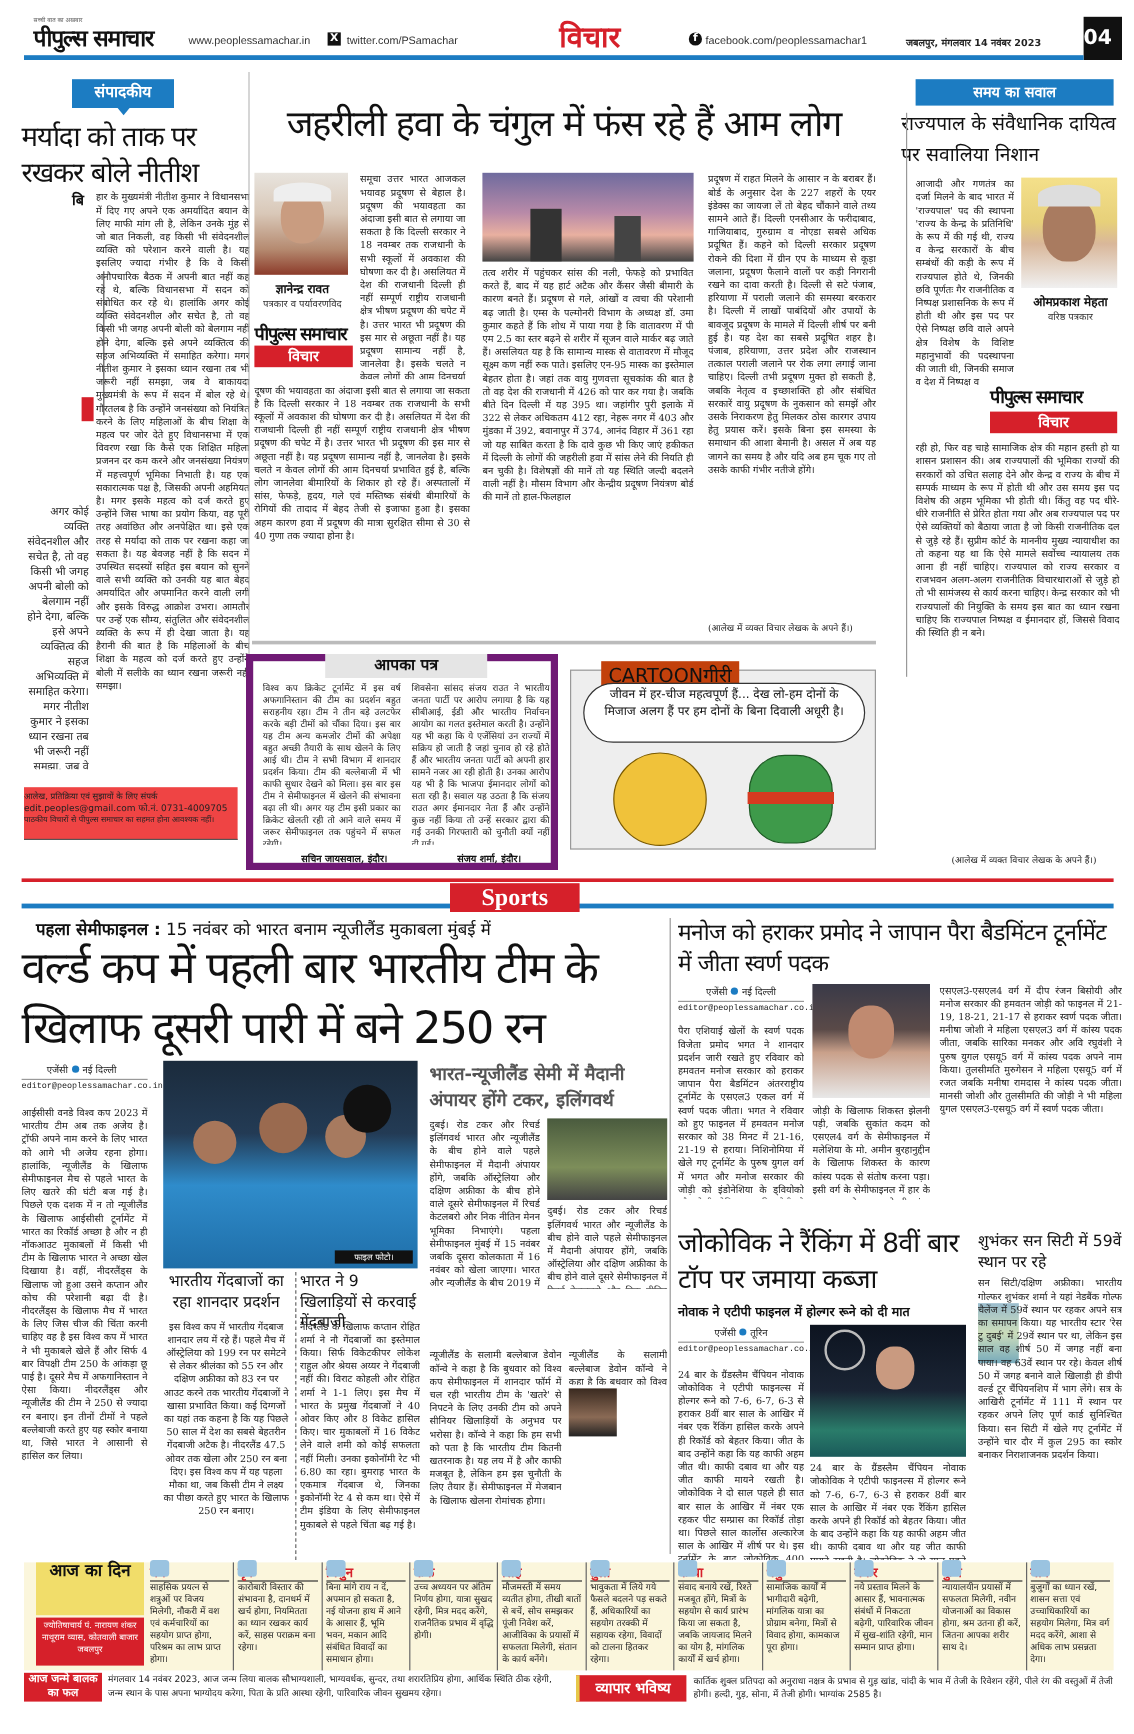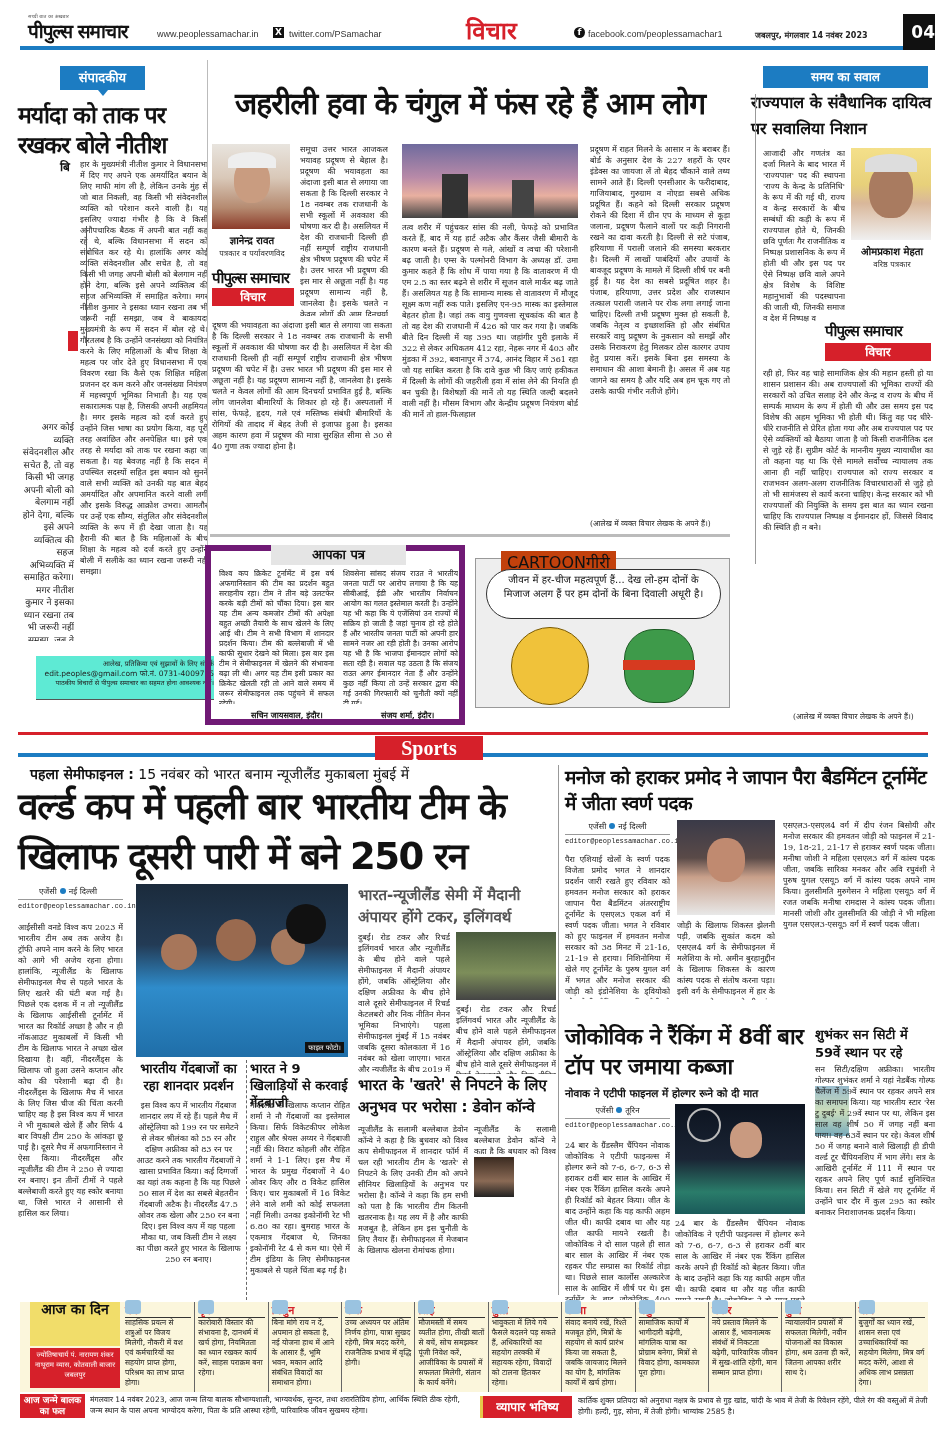--- a/index.html
+++ b/index.html
@@ -5,24 +5,24 @@
 *{box-sizing:border-box;margin:0;padding:0}
 body{width:945px;height:1445px;background:#fff;font-family:"DejaVu Sans",sans-serif;color:#111;position:relative;overflow:hidden}
 .abs{position:absolute}
 .serif{font-family:"DejaVu Serif",serif}
 .body-text{font-family:"DejaVu Serif",serif;font-size:8px;line-height:11px;text-align:justify;color:#222}
 
 #masthead{left:0;top:0;width:945px;height:52px}
 .logo{font-family:"DejaVu Sans",sans-serif;font-weight:bold;font-size:19px;color:#111;letter-spacing:-1px}
 .mast-link{font-size:9px;color:#333;font-family:"Liberation Sans",sans-serif}
 .mast-section{font-size:24px;font-weight:bold;color:#d6202a}
-.page-no{background:#111;color:#fff;font-weight:bold;font-size:17px;text-align:right;line-height:36px}
+.page-no{background:#111;color:#fff;font-weight:bold;font-size:17px;text-align:left;line-height:36px}
 .blueline{background:#1c7cc2}
 
-.h-big{font-weight:bold;color:#111;letter-spacing:-1px}
+.h-big{font-weight:normal;color:#111;letter-spacing:-1px}
 .tag-box{background:#1c7cc2;color:#fff;font-weight:bold;text-align:center}
 .red-box{background:#d6202a;color:#fff;font-weight:bold;text-align:center}
 .photo{background:#ccc;overflow:hidden}
 .caption-name{font-size:10px;font-weight:bold;text-align:center;color:#111}
 .caption-role{font-size:8px;text-align:center;color:#333}
 .vrule{border-left:1px solid #555}
 .dateline{font-size:8px;text-align:center;color:#222}
 .dot{display:inline-block;width:6px;height:6px;border-radius:50%;background:#1c7cc2;margin:0 3px}
 .email{font-size:7px;font-family:"Liberation Mono",monospace;color:#222;text-align:center;border-top:1px solid #999;padding-top:2px}
 .pull{font-family:"DejaVu Serif",serif;font-size:9px;line-height:12.5px;text-align:right;color:#222}
@@ -51,21 +51,21 @@
 
 <div class="abs" style="left:18px;top:56px;width:190px;height:670px">
   <div class="abs tag-box" style="left:42px;top:10px;width:85px;height:24px;font-size:13px;line-height:24px">संपादकीय</div>
   <div class="abs" style="left:80px;top:34px;width:0;height:0;border-left:5px solid transparent;border-right:5px solid transparent;border-top:6px solid #1c7cc2"></div>
   <div class="abs h-big" style="left:0;top:44px;width:190px;font-size:23px;line-height:30px">मर्यादा को ताक पर रखकर बोले नीतीश</div>
   <div class="abs serif" style="left:42px;top:102px;font-size:12px;font-weight:bold">बि</div>
   <div class="abs body-text" style="left:62px;top:103px;width:128px;height:510px;overflow:hidden">हार के मुख्यमंत्री नीतीश कुमार ने विधानसभा में दिए गए अपने एक अमर्यादित बयान के लिए माफी मांग ली है, लेकिन उनके मुंह से जो बात निकली, वह किसी भी संवेदनशील व्यक्ति को परेशान करने वाली है। यह इसलिए ज्यादा गंभीर है कि वे किसी अनौपचारिक बैठक में अपनी बात नहीं कह रहे थे, बल्कि विधानसभा में सदन को संबोधित कर रहे थे। हालांकि अगर कोई व्यक्ति संवेदनशील और सचेत है, तो वह किसी भी जगह अपनी बोली को बेलगाम नहीं होने देगा, बल्कि इसे अपने व्यक्तित्व की सहज अभिव्यक्ति में समाहित करेगा। मगर नीतीश कुमार ने इसका ध्यान रखना तब भी जरूरी नहीं समझा, जब वे बाकायदा मुख्यमंत्री के रूप में सदन में बोल रहे थे। गौरतलब है कि उन्होंने जनसंख्या को नियंत्रित करने के लिए महिलाओं के बीच शिक्षा के महत्व पर जोर देते हुए विधानसभा में एक विवरण रखा कि कैसे एक शिक्षित महिला प्रजनन दर कम करने और जनसंख्या नियंत्रण में महत्त्वपूर्ण भूमिका निभाती है। यह एक सकारात्मक पक्ष है, जिसकी अपनी अहमियत है। मगर इसके महत्व को दर्ज करते हुए उन्होंने जिस भाषा का प्रयोग किया, वह पूरी तरह अवांछित और अनपेक्षित था। इसे एक तरह से मर्यादा को ताक पर रखना कहा जा सकता है। यह बेवजह नहीं है कि सदन में उपस्थित सदस्यों सहित इस बयान को सुनने वाले सभी व्यक्ति को उनकी यह बात बेहद अमर्यादित और अपमानित करने वाली लगी और इसके विरुद्ध आक्रोश उभरा। आमतौर पर उन्हें एक सौम्य, संतुलित और संवेदनशील व्यक्ति के रूप में ही देखा जाता है। यह हैरानी की बात है कि महिलाओं के बीच शिक्षा के महत्व को दर्ज करते हुए उन्होंने बोली में सलीके का ध्यान रखना जरूरी नहीं समझा।</div>
   <div class="abs" style="left:50px;top:275px;width:10px;height:20px;background:#d6202a"></div>
   <div class="abs vrule" style="left:68px;top:170px;height:120px"></div>
   <div class="abs pull" style="left:4px;top:365px;width:52px;height:220px;overflow:hidden">अगर कोई व्यक्ति संवेदनशील और सचेत है, तो वह किसी भी जगह अपनी बोली को बेलगाम नहीं होने देगा, बल्कि इसे अपने व्यक्तित्व की सहज अभिव्यक्ति में समाहित करेगा। मगर नीतीश कुमार ने इसका ध्यान रखना तब भी जरूरी नहीं समझा, जब वे बाकायदा मुख्यमंत्री के रूप में सदन में बोल रहे थे।</div>
-  <div class="abs" style="left:18px;top:600px;width:178px;height:44px;background:#5eead4;border-bottom:1px solid #555;text-align:right;padding-top:3px">
+  <div class="abs" style="left:2px;top:600px;width:178px;height:44px;background:#ef4444;border-bottom:1px solid #555;text-align:left;padding-top:3px">
     <div style="font-size:7px;color:#222">आलेख, प्रतिक्रिया एवं सुझावों के लिए संपर्क</div>
     <div style="font-size:7.5px;color:#222">edit.peoples@gmail.com फो.नं. 0731-4009705</div>
     <div style="font-size:6.5px;color:#222">पाठकीय विचारों से पीपुल्स समाचार का सहमत होना आवश्यक नहीं।</div>
   </div>
 </div>
 <div class="abs vrule" style="left:207px;top:60px;height:540px;border-color:#bbb"></div>
 
 <div class="abs" style="left:210px;top:60px;width:520px;height:480px">
   <div class="abs h-big" style="left:0;top:24px;width:520px;text-align:center;font-size:30px;line-height:40px;white-space:nowrap">जहरीली हवा के चंगुल में फंस रहे हैं आम लोग</div>
 
@@ -136,34 +136,33 @@
   <div class="abs h-big" style="left:0;top:20px;width:540px;font-size:37px;line-height:50px;letter-spacing:-1.5px">वर्ल्ड कप में पहली बार भारतीय टीम के खिलाफ दूसरी पारी में बने 250 रन</div>
   <div class="abs dateline" style="left:0;top:123px;width:100px"><span>एजेंसी</span><span class="dot"></span><span>नई दिल्ली</span></div>
   <div class="abs email" style="left:0;top:137px;width:105px">editor@peoplessamachar.co.in</div>
   <div class="abs body-text" style="left:0;top:160px;width:105px;height:375px;overflow:hidden">आईसीसी वनडे विश्व कप 2023 में भारतीय टीम अब तक अजेय है। ट्रॉफी अपने नाम करने के लिए भारत को आगे भी अजेय रहना होगा। हालांकि, न्यूजीलैंड के खिलाफ सेमीफाइनल मैच से पहले भारत के लिए खतरे की घंटी बज गई है। पिछले एक दशक में न तो न्यूजीलैंड के खिलाफ आईसीसी टूर्नामेंट में भारत का रिकॉर्ड अच्छा है और न ही नॉकआउट मुकाबलों में किसी भी टीम के खिलाफ भारत ने अच्छा खेल दिखाया है। वहीं, नीदरलैंड्स के खिलाफ जो हुआ उसने कप्तान और कोच की परेशानी बढ़ा दी है। नीदरलैंड्स के खिलाफ मैच में भारत के लिए जिस चीज की चिंता करनी चाहिए वह है इस विश्व कप में भारत ने भी मुकाबले खेले हैं और सिर्फ 4 बार विपक्षी टीम 250 के आंकड़ा छू पाई है। दूसरे मैच में अफगानिस्तान ने ऐसा किया। नीदरलैंड्स और न्यूजीलैंड की टीम ने 250 से ज्यादा रन बनाए। इन तीनों टीमों ने पहले बल्लेबाजी करते हुए यह स्कोर बनाया था, जिसे भारत ने आसानी से हासिल कर लिया।</div>
 
   <div class="abs photo" style="left:118px;top:122px;width:212px;height:173px;background:linear-gradient(180deg,#1b2b3c 0%,#233b55 35%,#2f8ccb 60%,#1f6ea8 100%)">
     <div style="position:absolute;left:25px;top:50px;width:36px;height:36px;border-radius:50%;background:#a7765a"></div>
     <div style="position:absolute;left:80px;top:35px;width:40px;height:42px;border-radius:50%;background:#9a6a4f"></div>
     <div style="position:absolute;left:135px;top:45px;width:34px;height:36px;border-radius:50%;background:#a77a5f"></div>
     <div style="position:absolute;left:150px;top:20px;width:40px;height:40px;border-radius:50%;background:#111"></div>
-    <div style="position:absolute;right:4px;bottom:4px;background:#111;color:#fff;font-size:7px;padding:1px 3px">फाइल फोटो।</div>
+    <div style="position:absolute;right:4px;bottom:4px;background:#111;color:#fff;font-size:7px;padding:1px 16px">फाइल फोटो।</div>
   </div>
   <div class="abs h-big" style="left:118px;top:298px;width:105px;font-size:13px;line-height:17px;letter-spacing:0;text-align:center">भारतीय गेंदबाजों का रहा शानदार प्रदर्शन</div>
   <div class="abs body-text" style="left:118px;top:338px;width:105px;height:200px;overflow:hidden;text-align:center">इस विश्व कप में भारतीय गेंदबाज शानदार लय में रहे हैं। पहले मैच में ऑस्ट्रेलिया को 199 रन पर समेटने से लेकर श्रीलंका को 55 रन और दक्षिण अफ्रीका को 83 रन पर आउट करने तक भारतीय गेंदबाजों ने खासा प्रभावित किया। कई दिग्गजों का यहां तक कहना है कि यह पिछले 50 साल में देश का सबसे बेहतरीन गेंदबाजी अटैक है। नीदरलैंड 47.5 ओवर तक खेला और 250 रन बना दिए। इस विश्व कप में यह पहला मौका था, जब किसी टीम ने लक्ष्य का पीछा करते हुए भारत के खिलाफ 250 रन बनाए।</div>
   <div class="abs" style="left:228px;top:298px;height:240px;border-left:1px dashed #666"></div>
   <div class="abs h-big" style="left:232px;top:298px;width:100px;font-size:13px;line-height:17px;letter-spacing:0">भारत ने 9 खिलाड़ियों से करवाई गेंदबाजी</div>
   <div class="abs body-text" style="left:232px;top:338px;width:100px;height:200px;overflow:hidden">नीदरलैंड के खिलाफ कप्तान रोहित शर्मा ने नौ गेंदबाजों का इस्तेमाल किया। सिर्फ विकेटकीपर लोकेश राहुल और श्रेयस अय्यर ने गेंदबाजी नहीं की। विराट कोहली और रोहित शर्मा ने 1-1 लिए। इस मैच में भारत के प्रमुख गेंदबाजों ने 40 ओवर किए और 8 विकेट हासिल किए। चार मुकाबलों में 16 विकेट लेने वाले शमी को कोई सफलता नहीं मिली। उनका इकोनॉमी रेट भी 6.80 का रहा। बुमराह भारत के एकमात्र गेंदबाज थे, जिनका इकोनॉमी रेट 4 से कम था। ऐसे में टीम इंडिया के लिए सेमीफाइनल मुकाबले से पहले चिंता बढ़ गई है।</div>
 
   <div class="abs" style="left:340px;top:122px;width:200px;font-size:15px;line-height:22px;color:#555;font-weight:bold">भारत-न्यूजीलैंड सेमी में मैदानी अंपायर होंगे टकर, इलिंगवर्थ</div>
   <div class="abs body-text" style="left:340px;top:170px;width:92px;height:140px;overflow:hidden">दुबई। रोड टकर और रिचर्ड इलिंगवर्थ भारत और न्यूजीलैंड के बीच होने वाले पहले सेमीफाइनल में मैदानी अंपायर होंगे, जबकि ऑस्ट्रेलिया और दक्षिण अफ्रीका के बीच होने वाले दूसरे सेमीफाइनल में रिचर्ड केटलबरो और निक नीतिन मेनन भूमिका निभाएंगे। पहला सेमीफाइनल मुंबई में 15 नवंबर जबकि दूसरा कोलकाता में 16 नवंबर को खेला जाएगा। भारत और न्यूजीलैंड के बीच 2019 में हुए विश्व कप सेमीफाइनल में भी इलिंगवर्थ मैदानी अंपायर थे। मैदानी अंपायर थे। ओल्ड ट्रैफर्ड में मौसम से प्रभावित यह मुकाबला दो दिन चला था और इसे न्यूजीलैंड ने 18 रन से जीता था। इस मैच में जोएल विल्सन तीसरे अंपायर, क्रिस गैफनी चौथे अंपायर और एंडी पाइक्रॉफ्ट मैच रैफरी की भूमिका निभाएंगे।</div>
   <div class="abs photo" style="left:438px;top:170px;width:100px;height:68px;background:linear-gradient(180deg,#4a5b3e 0%,#7d8e5a 60%,#444 100%)"></div>
   <div class="abs body-text" style="left:438px;top:242px;width:100px;height:70px;overflow:hidden">दुबई। रोड टकर और रिचर्ड इलिंगवर्थ भारत और न्यूजीलैंड के बीच होने वाले पहले सेमीफाइनल में मैदानी अंपायर होंगे, जबकि ऑस्ट्रेलिया और दक्षिण अफ्रीका के बीच होने वाले दूसरे सेमीफाइनल में रिचर्ड केटलबरो और निक नीतिन मेनन भूमिका निभाएंगे। पहला सेमीफाइनल मुंबई में 15 नवंबर जबकि दूसरा कोलकाता में 16 नवंबर को खेला जाएगा। भारत और न्यूजीलैंड के बीच 2019 में हुए विश्व कप सेमीफाइनल में भी इलिंगवर्थ मैदानी अंपायर थे। मैदानी अंपायर थे। ओल्ड ट्रैफर्ड में मौसम से प्रभावित यह मुकाबला दो दिन चला था और इसे न्यूजीलैंड ने 18 रन से जीता था। इस मैच में जोएल विल्सन तीसरे अंपायर, क्रिस गैफनी चौथे अंपायर और एंडी पाइक्रॉफ्ट मैच रैफरी की भूमिका निभाएंगे।</div>
 
-  <div class="abs h-big" style="left:340px;top:312px;width:200px;font-size:15px;line-height:22px;letter-spacing:0">भारत के 'खतरे' से निपटने के लिए अनुभव पर भरोसा : डेवोन कॉन्वे</div>
   <div class="abs body-text" style="left:340px;top:362px;width:110px;height:170px;overflow:hidden">न्यूजीलैंड के सलामी बल्लेबाज डेवोन कॉन्वे ने कहा है कि बुधवार को विश्व कप सेमीफाइनल में शानदार फॉर्म में चल रही भारतीय टीम के 'खतरे' से निपटने के लिए उनकी टीम को अपने सीनियर खिलाड़ियों के अनुभव पर भरोसा है। कॉन्वे ने कहा कि हम सभी को पता है कि भारतीय टीम कितनी खतरनाक है। यह लय में है और काफी मजबूत है, लेकिन हम इस चुनौती के लिए तैयार हैं। सेमीफाइनल में मेजबान के खिलाफ खेलना रोमांचक होगा।</div>
   <div class="abs photo" style="left:456px;top:395px;width:40px;height:40px;background:linear-gradient(180deg,#3a2a20 0%,#8a6a55 60%,#222 100%)"></div>
   <div class="abs body-text" style="left:456px;top:362px;width:82px;height:30px;overflow:hidden">न्यूजीलैंड के सलामी बल्लेबाज डेवोन कॉन्वे ने कहा है कि बुधवार को विश्व कप सेमीफाइनल में शानदार फॉर्म में चल रही भारतीय टीम के 'खतरे' से निपटने के लिए उनकी टीम को अपने सीनियर खिलाड़ियों के अनुभव पर भरोसा है। कॉन्वे ने कहा कि हम सभी को पता है कि भारतीय टीम कितनी खतरनाक है। यह लय में है और काफी मजबूत है, लेकिन हम इस चुनौती के लिए तैयार हैं। सेमीफाइनल में मेजबान के खिलाफ खेलना रोमांचक होगा।</div>
 </div>
 <div class="abs vrule" style="left:558px;top:765px;height:530px;border-color:#999"></div>
 
 <div class="abs" style="left:565px;top:762px;width:370px;height:240px">
   <div class="abs h-big" style="left:0;top:2px;width:370px;font-size:19px;line-height:26px;letter-spacing:-0.5px">मनोज को हराकर प्रमोद ने जापान पैरा बैडमिंटन टूर्नामेंट में जीता स्वर्ण पदक</div>
   <div class="abs dateline" style="left:0;top:58px;width:105px"><span>एजेंसी</span><span class="dot"></span><span>नई दिल्ली</span></div>
   <div class="abs email" style="left:0;top:72px;width:105px">editor@peoplessamachar.co.in</div>

